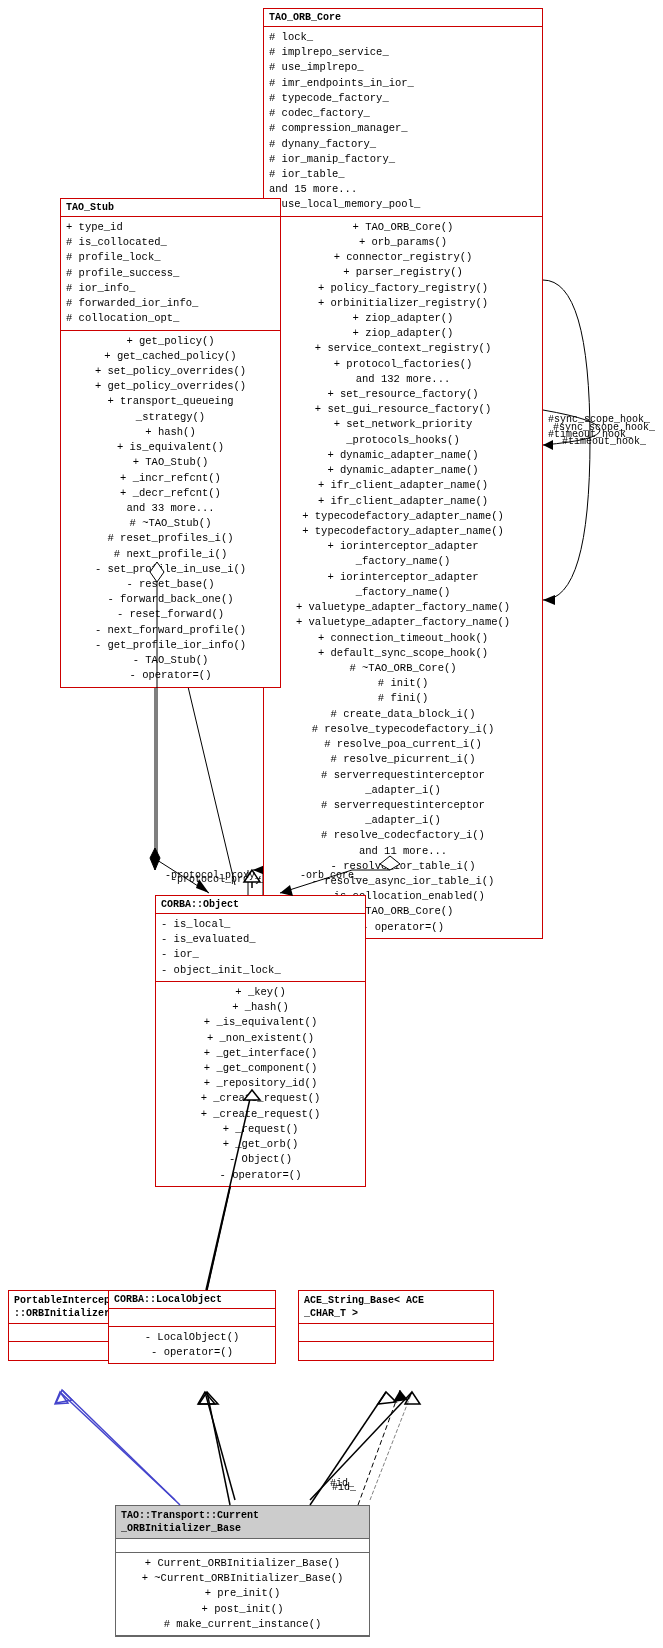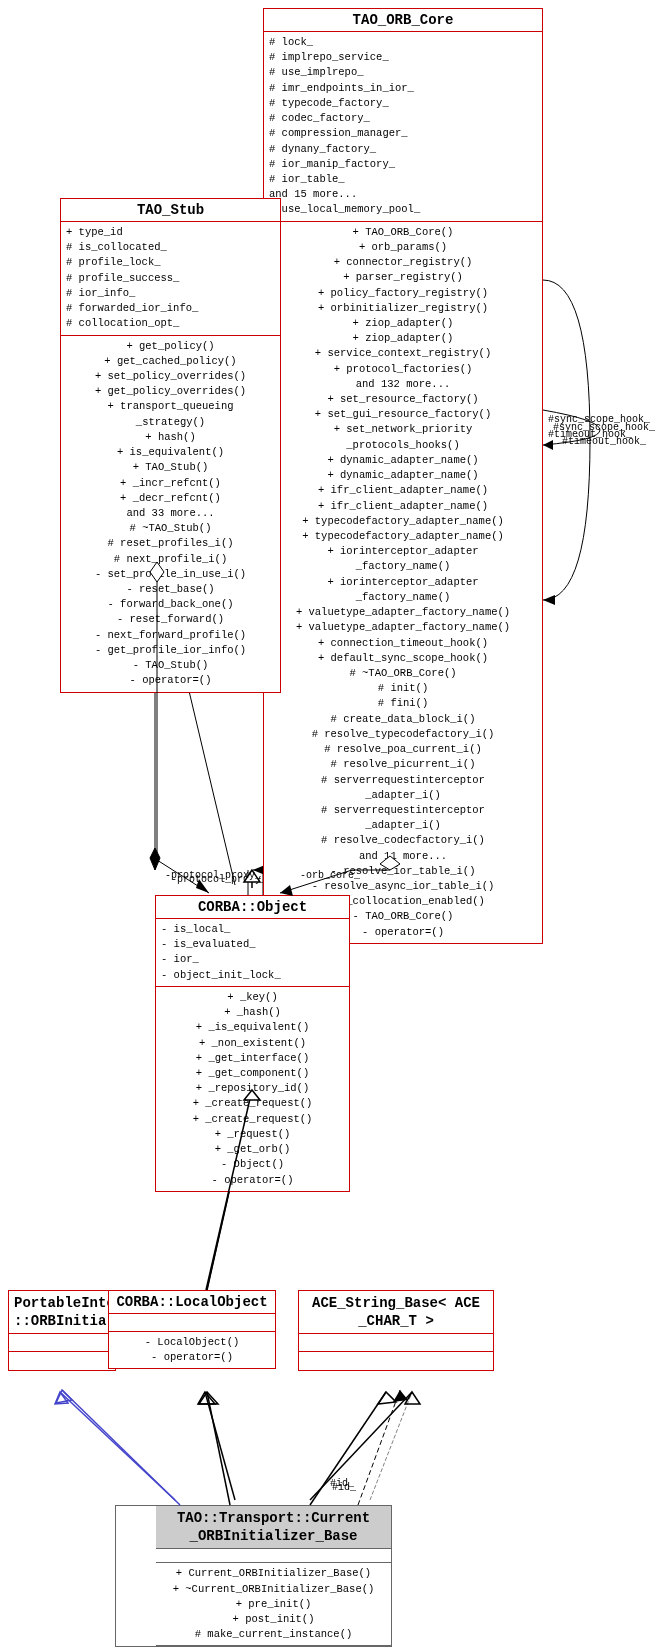--- a/index.html
+++ b/index.html
@@ -22,24 +22,23 @@
       position: absolute;
       border: 1.5px solid #cc0000;
       background: #ffffff;
     }
     .uml-box.gray-header {
       border: 1.5px solid #666666;
     }
     .uml-box-title {
       background: #ffffff;
       border-bottom: 1.5px solid #cc0000;
-      text-align: center;
       padding: 3px 5px;
       font-weight: bold;
-      font-size: 14px;
+      font-size: 10px;
     }
     .uml-box.gray-header .uml-box-title {
       background: #cccccc;
       border-bottom: 1.5px solid #666666;
     }
     .uml-box-section {
       border-bottom: 1.5px solid #cc0000;
       padding: 3px 5px;
       line-height: 1.4;
     }
@@ -220,21 +219,21 @@
       <p>- reset_base()</p>
       <p>- forward_back_one()</p>
       <p>- reset_forward()</p>
       <p>- next_forward_profile()</p>
       <p>- get_profile_ior_info()</p>
       <p>- TAO_Stub()</p>
       <p>- operator=()</p>
     </div>
   </div>
 
-  <div class="uml-box" style="left:155px; top:895px; width:195px;">
+  <div class="uml-box" style="left:155px; top:895px; width:211px;">
     <div class="uml-box-title">CORBA::Object</div>
     <div class="uml-box-section">
       <p>- is_local_</p>
       <p>- is_evaluated_</p>
       <p>- ior_</p>
       <p>- object_init_lock_</p>
     </div>
     <div class="uml-box-section">
       <p>+ _key()</p>
       <p>+ _hash()</p>
@@ -266,21 +265,21 @@
       <p>- operator=()</p>
     </div>
   </div>
 
   <div class="uml-box" style="left:298px; top:1290px; width:196px;">
     <div class="uml-box-title" style="white-space:normal; line-height:1.3;">ACE_String_Base&lt; ACE<br>_CHAR_T &gt;</div>
     <div class="uml-box-section" style="height:18px;"></div>
     <div class="uml-box-section" style="height:18px;"></div>
   </div>
 
-  <div class="uml-box gray-header" style="left:115px; top:1505px; width:277px; border-color:#666666;padding-left:40px;">
+  <div class="uml-box gray-header" style="left:115px; top:1505px; width:255px; border-color:#666666;">
     <div class="uml-box-title" style="white-space:normal; line-height:1.3;">TAO::Transport::Current<br>_ORBInitializer_Base</div>
     <div class="uml-box-section" style="height:14px; border-color:#666666;"></div>
     <div class="uml-box-section" style="border-color:#666666;">
       <p>+ Current_ORBInitializer_Base()</p>
       <p>+ ~Current_ORBInitializer_Base()</p>
       <p>+ pre_init()</p>
       <p>+ post_init()</p>
       <p># make_current_instance()</p>
     </div>
   </div>

